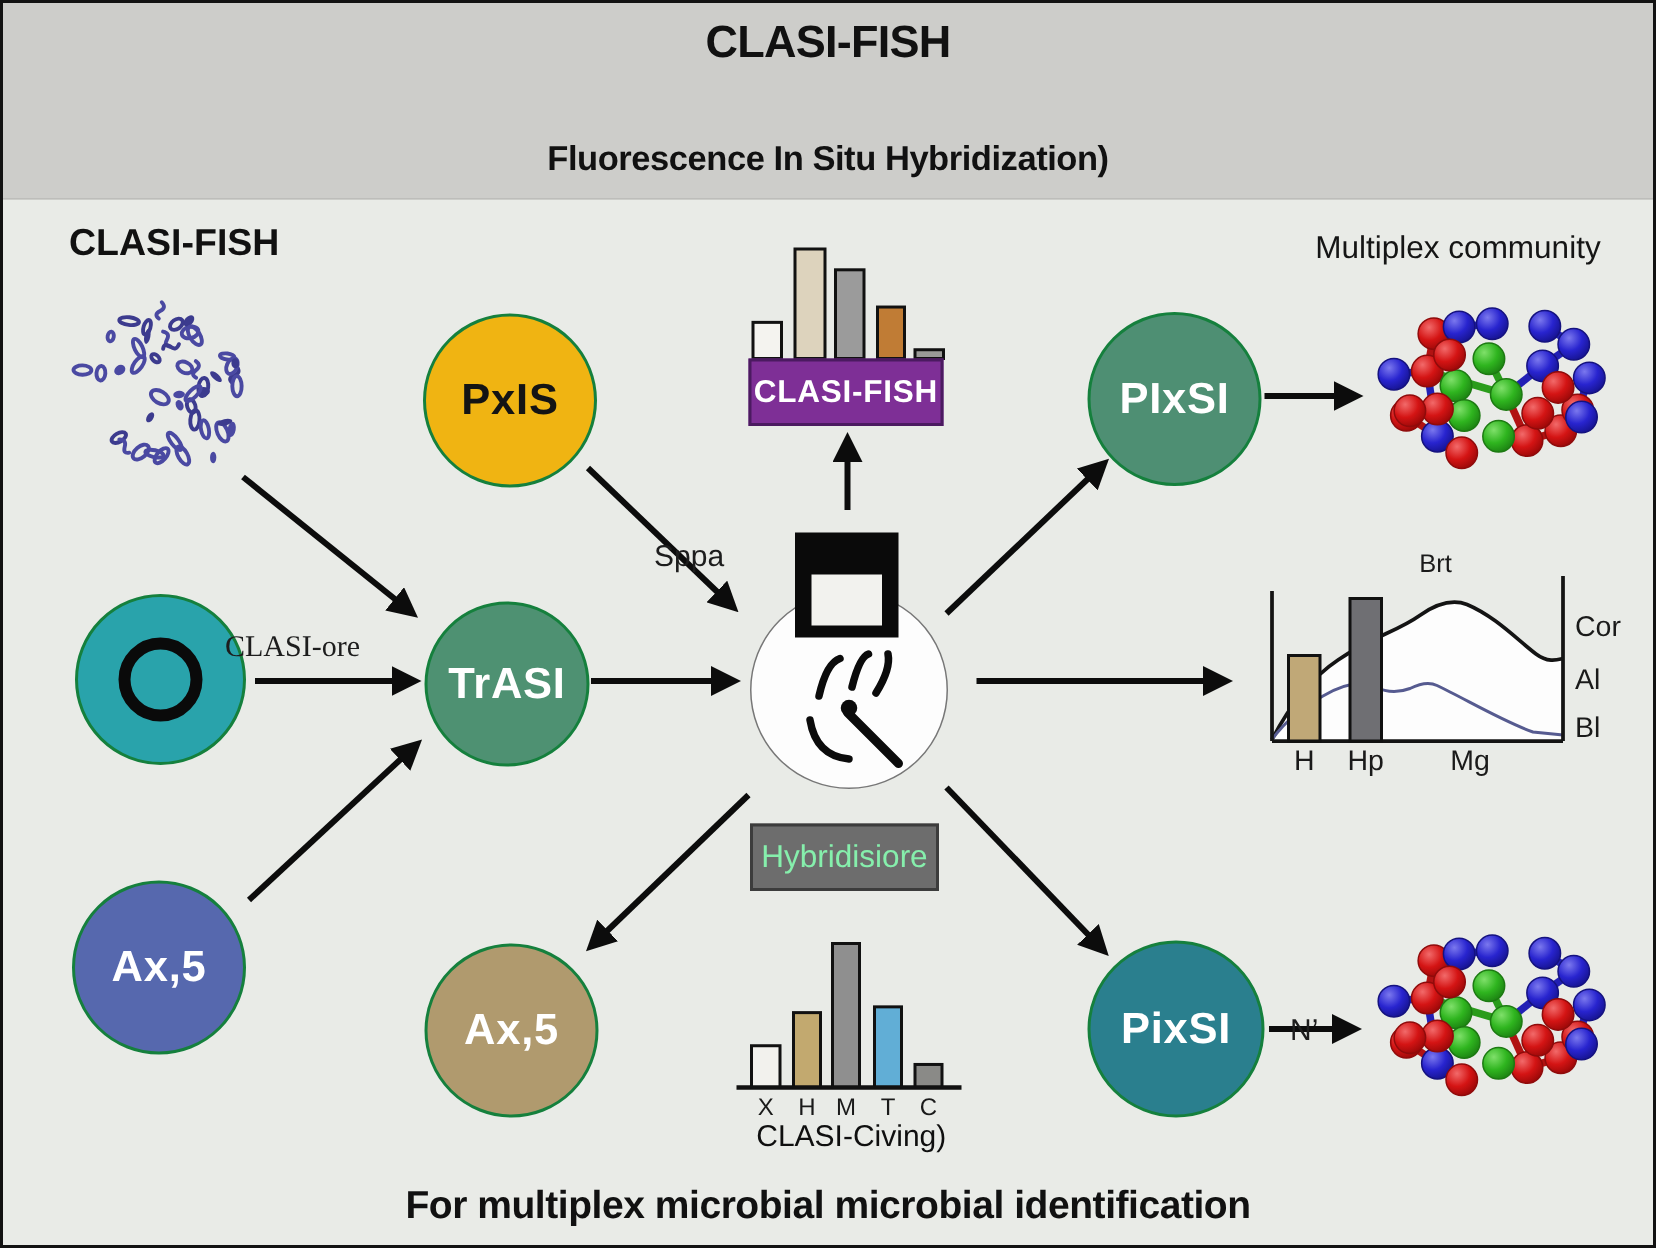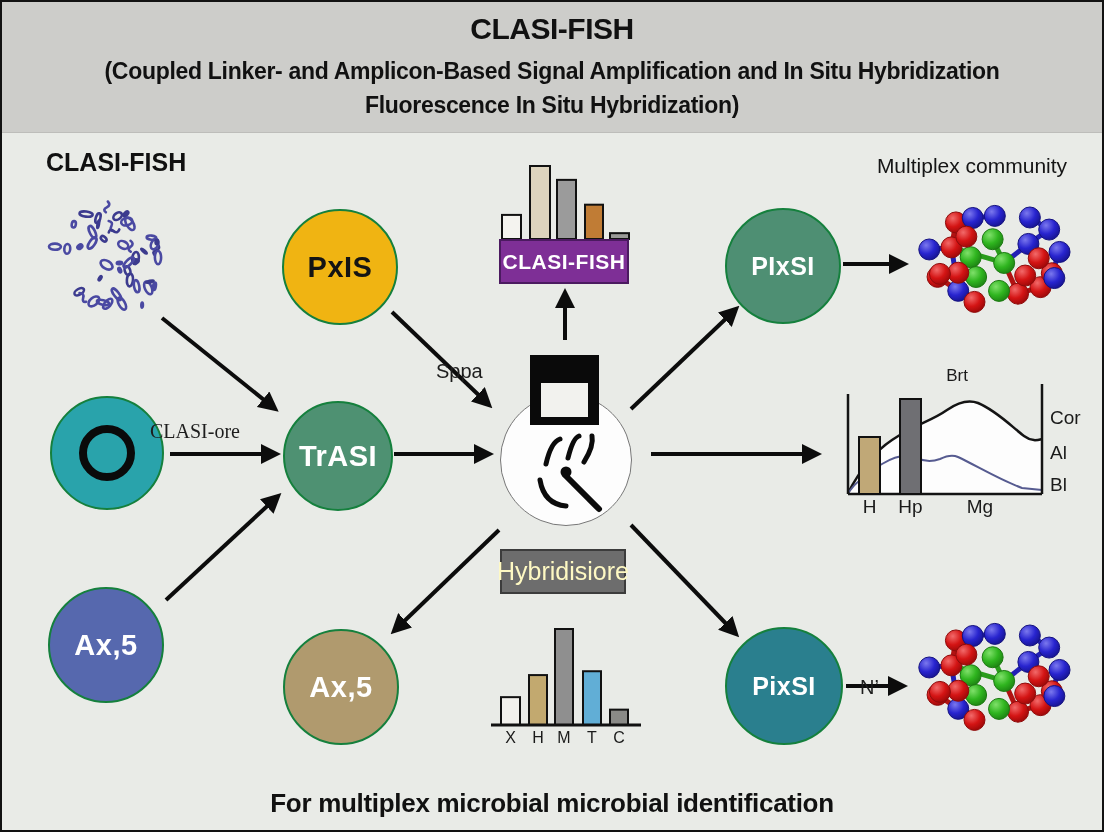--- a/index.html
+++ b/index.html
@@ -6,44 +6,43 @@
   .stage{position:relative;width:1104px;height:832px;background:#e9ebe7;border:2px solid #121212;
          box-sizing:border-box;overflow:hidden;font-family:"Liberation Sans",sans-serif;color:#111;}
   .band{position:absolute;left:0;top:0;width:100%;height:130px;background:#cdcdca;border-bottom:1px solid #bdbdba;}
   .t1{position:absolute;left:0;top:10px;width:100%;text-align:center;font-size:30px;font-weight:700;letter-spacing:-0.5px;}
   .t2{position:absolute;left:0;top:56px;width:100%;text-align:center;font-size:23px;font-weight:700;letter-spacing:-0.3px;white-space:nowrap;}
   .t3{position:absolute;left:0;top:90px;width:100%;text-align:center;font-size:23px;font-weight:700;letter-spacing:-0.3px;}
   .seclabel{position:absolute;left:44px;top:146px;font-size:25px;font-weight:700;}
   .node{position:absolute;border-radius:50%;display:flex;align-items:center;justify-content:center;
         border:2px solid #15803d;font-weight:700;font-size:29px;color:#fff;letter-spacing:0.5px;}
   .node.dark-text{color:#141414;}
-  .node.sm{font-size:25px;align-items:center;}
+  .node.sm{font-size:29px;align-items:center;}
   .ring{width:40px;height:40px;border:8px solid #0a0a0a;border-radius:50%;}
   .whitecircle{position:absolute;left:498px;top:392px;width:132px;height:132px;border-radius:50%;
                background:#fdfdfd;border:1.5px solid #777;box-sizing:border-box;}
   .frame{position:absolute;left:528px;top:353px;width:69px;height:70px;background:#0a0a0a;}
   .frame .win{position:absolute;left:11px;top:28px;width:47px;height:34px;background:#f2f2ee;}
   .pbox{position:absolute;left:497px;top:237px;width:130px;height:45px;border:2px solid #4b1a60;
         display:flex;align-items:center;justify-content:center;color:#fff;font-size:21px;font-weight:600;letter-spacing:0.5px;box-sizing:border-box;}
   .gbox{position:absolute;left:498px;top:547px;width:126px;height:45px;border:2.5px solid #3c3c3c;
-        display:flex;align-items:center;justify-content:center;color:#fef9c3;font-size:25px;box-sizing:border-box;}
+        display:flex;align-items:center;justify-content:center;color:#86efac;font-size:21px;box-sizing:border-box;}
   .ann{position:absolute;font-size:20px;color:#1d1d1d;margin-top:28px;}
   .mcomm{position:absolute;left:845px;top:152px;width:250px;text-align:center;font-size:21px;color:#151515;}
   .caption-bottom{position:absolute;left:483px;top:745px;width:165px;text-align:center;font-size:20px;color:#0f0f0f;}
   .footer{position:absolute;left:0;top:786px;width:100%;text-align:center;font-size:26px;font-weight:700;letter-spacing:-0.3px;}
   svg{position:absolute;overflow:visible;}
 </style>
 </head>
 <body>
 
 <div class="stage">
 
   <div class="band"></div>
   <div class="t1">CLASI-FISH</div>
-  <div class="t2">(Coupled Linker- and Amplicon-Based Signal Amplification and In Situ Hybridization</div>
   <div class="t3">Fluorescence In Situ Hybridization)</div>
 
   <svg style="left:0;top:0" width="1104" height="832" viewBox="0 0 1104 832">
     <defs>
       <marker id="ah" markerWidth="5" markerHeight="5" viewBox="0 0 10 10" refX="7" refY="5" orient="auto">
         <path d="M0,0 L10,5 L0,10 z" fill="#0c0c0c"></path>
       </marker>
       <radialGradient id="gR" cx="35%" cy="30%" r="75%">
         <stop offset="0%" stop-color="#f26a6a"></stop>
           <stop offset="55%" stop-color="#d41414"></stop>
@@ -184,20 +183,21 @@
       <rect x="70" y="19" width="18" height="96" fill="#8f8f8f" stroke="#111" stroke-width="2"></rect>
       <rect x="98" y="61.239999999999995" width="18" height="53.760000000000005" fill="#61aed6" stroke="#111" stroke-width="2"></rect>
       <rect x="125" y="99.64" width="18" height="15.36" fill="#8a8a87" stroke="#111" stroke-width="2"></rect>
       <line x1="6" y1="115" x2="156" y2="115" stroke="#111" stroke-width="3"></line>
       <text x="25.5" y="133" font-size="16" text-anchor="middle" fill="#1a1a1a" font-family="Liberation Sans, sans-serif">X</text>
       <text x="53" y="133" font-size="16" text-anchor="middle" fill="#1a1a1a" font-family="Liberation Sans, sans-serif">H</text>
       <text x="79" y="133" font-size="16" text-anchor="middle" fill="#1a1a1a" font-family="Liberation Sans, sans-serif">M</text>
       <text x="107" y="133" font-size="16" text-anchor="middle" fill="#1a1a1a" font-family="Liberation Sans, sans-serif">T</text>
       <text x="134" y="133" font-size="16" text-anchor="middle" fill="#1a1a1a" font-family="Liberation Sans, sans-serif">C</text>
     </svg>
+  <div class="caption-bottom">CLASI-Civing)</div>
 
   <div class="node sm" style="left: 723px; top: 206px; width: 112px; height: 112px; background: rgb(78, 143, 115);">
     <span>PIxSI</span>
   </div>
   <div class="node sm" style="left: 723px; top: 625px; width: 114px; height: 114px; background: rgb(42, 127, 142);">
     <span>PixSI</span>
   </div>
 
   <svg id="chart-right" style="left:840px;top:365px" width="245" height="155" viewBox="0 0 245 155">
     <path d="M6,126 C18,103 32,85 50,73 C75,56 88,55 105,43 C118,34 128,33 136,36 C155,44 170,60 182,69 C190,75 196,73 200,72 L200,127 L6,127 Z" fill="#fdfdfd"></path>

